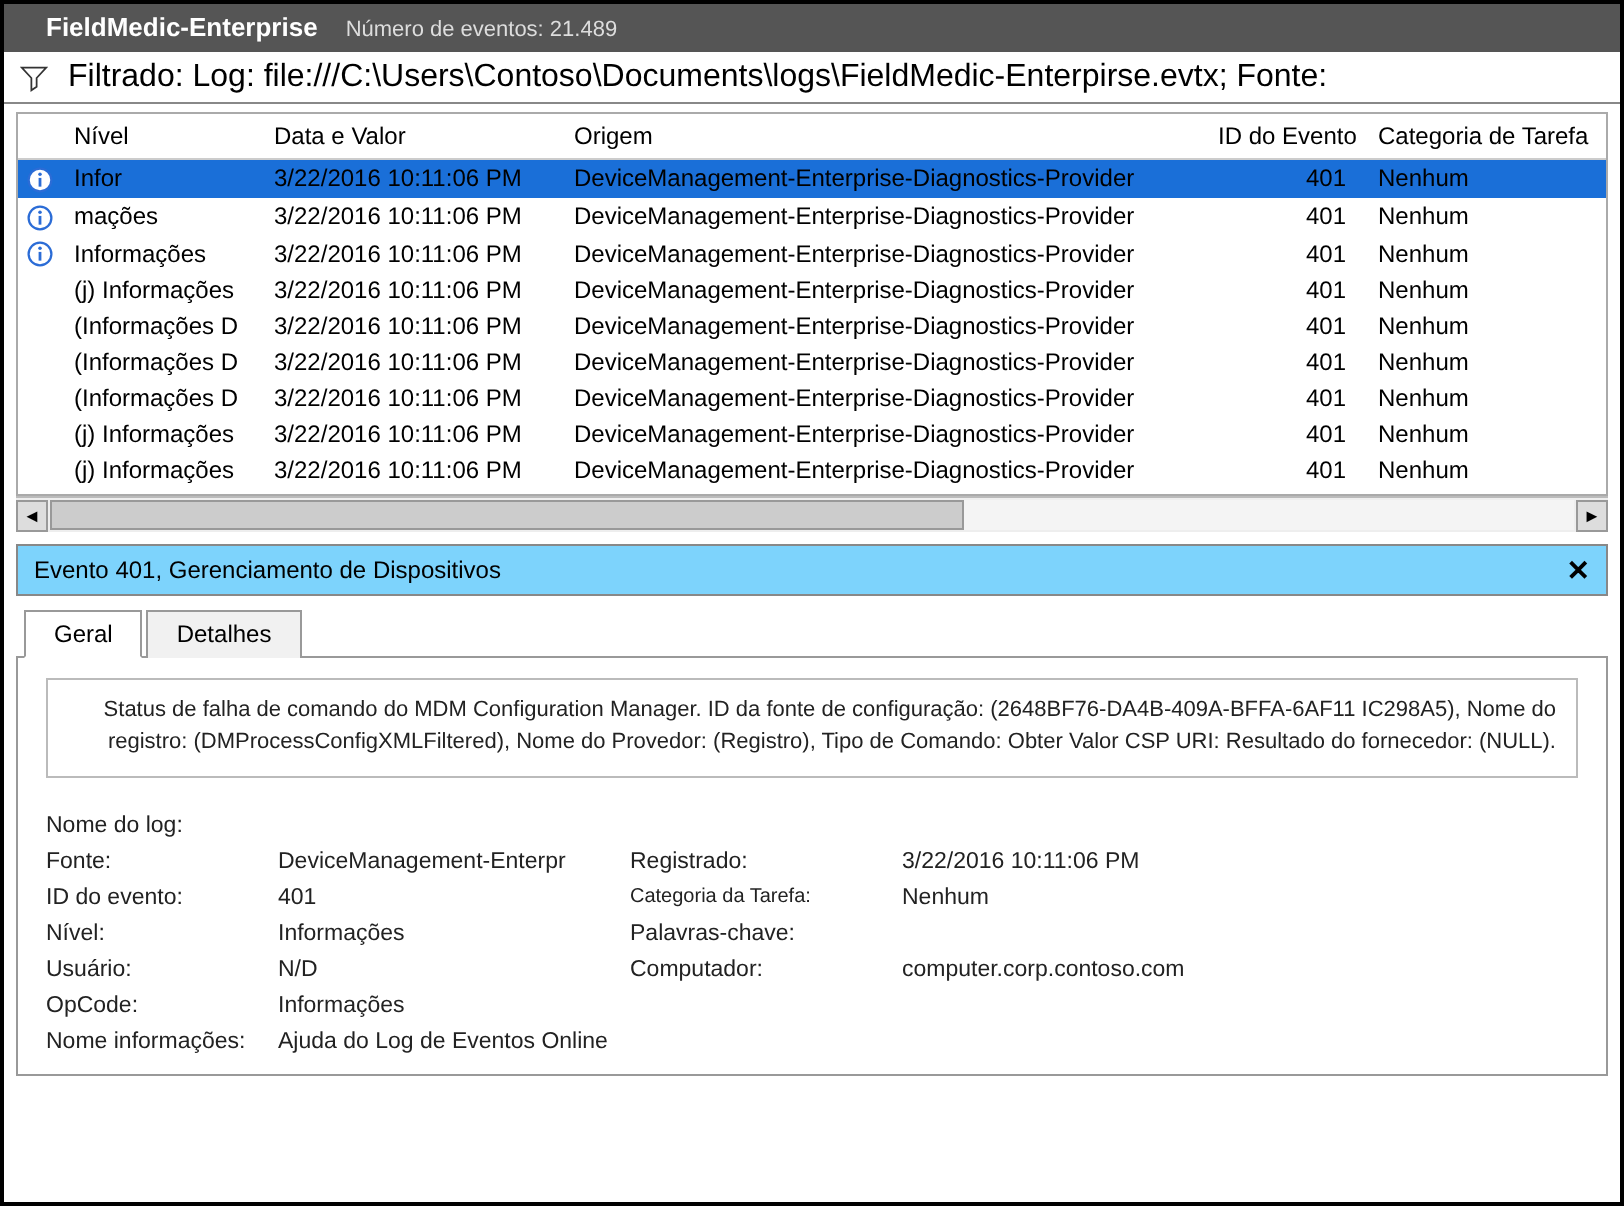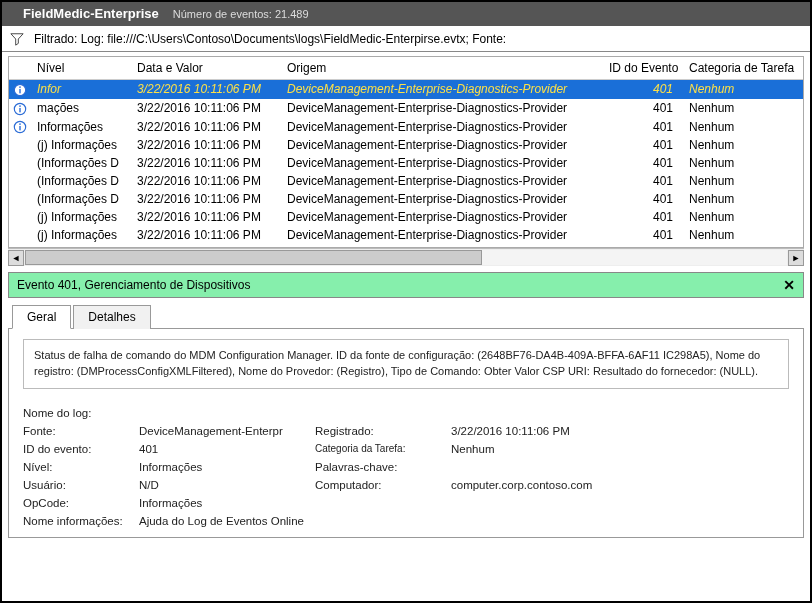--- a/index.html
+++ b/index.html
@@ -2,43 +2,43 @@
 <html><head>
 <meta charset="utf-8">
 <style>
   * { box-sizing: border-box; margin: 0; padding: 0; }
   body { font-family: "Segoe UI", Tahoma, sans-serif; font-size: 12px; background: #fff; width: 812px; height: 603px; overflow: hidden; border: 2px solid #000; }
   .titlebar { background: #555; color: #fff; padding: 4px 21px; display: flex; align-items: baseline; gap: 14px; height: 24px; }
   .titlebar .title { font-weight: bold; font-size: 13px; }
   .titlebar .subtitle { font-size: 11px; color: #ddd; }
   .filterbar { background: #fff; border-bottom: 1px solid #888; padding: 4px 8px; display: flex; align-items: center; gap: 10px; height: 26px; }
   .filterbar .funnel { width: 14px; height: 14px; display: inline-block; }
-  .filterbar .text { font-size: 12px; color: #000; }
+  .filterbar .text { font-size: 16px; color: #000; }
   .grid-wrap { height: 192px; overflow: hidden; border-bottom: 1px solid #999; position: relative; background:#fff; margin: 4px 6px 0 6px; border:1px solid #aaa;}
   .grid { width: 100%; border-collapse: collapse; table-layout: fixed; }
   .grid th { text-align: left; font-weight: normal; padding: 4px 6px; border-bottom: 1px solid #ccc; background: #fff; font-size: 12px; white-space: nowrap; overflow: hidden; }
   .grid th.right { text-align: right; }
   .grid td { padding: 2px 6px; font-size: 12px; white-space: nowrap; overflow: hidden; text-overflow: clip; }
-  .grid tr.sel td { background: #1a6fd8; color: #fde047; font-style: italic; }
+  .grid tr.sel td { background: #1a6fd8; color: #000000; }
   .grid tr td.iconcell { width: 20px; padding-left: 4px; }
   .info-icon { width: 14px; height: 14px; display: inline-block; vertical-align: middle; }
   .grid td.right { text-align: right; padding-right: 10px; }
   .hscroll { height: 18px; background: #eee; border-top: 1px solid #bbb; position: relative; margin: 0 6px; }
   .hscroll .arrow { width: 16px; height: 16px; position: absolute; top: 1px; background: #ddd; border:1px solid #999; display:flex; align-items:center; justify-content:center; font-size:9px; }
   .hscroll .arrow.left { left: 0; }
   .hscroll .arrow.right { right: 0; }
   .hscroll .track { position:absolute; left:17px; right:17px; top:1px; bottom:1px; background:#f4f4f4; }
   .hscroll .thumb { position:absolute; left:0; width:60%; top:0; bottom:0; background:#ccc; border:1px solid #999; }
-  .detail-header { margin: 6px 6px 0 6px; border:1px solid #888; background:#86efac; padding:4px 8px; font-size:12px; display:flex; justify-content:space-between; align-items:center; }
+  .detail-header { margin: 6px 6px 0 6px; border:1px solid #888; background:#7dd3fc; padding:4px 8px; font-size:12px; display:flex; justify-content:space-between; align-items:center; }
   .detail-header .close { font-weight:bold; font-size:14px; cursor:pointer; }
   .tabs { margin: 0 6px; padding: 6px 4px 0 4px; display:flex; gap:2px; border-bottom:1px solid #999; background:#fff;}
   .tab { padding: 4px 14px; border:1px solid #999; border-bottom:none; font-size:12px; background:#f1f1f1; cursor:pointer; position:relative; top:1px;}
   .tab.active { background:#fff; border-bottom:1px solid #fff; }
   .detail-body { margin: 0 6px 6px 6px; border:1px solid #999; border-top:none; padding:10px 14px; background:#fff; }
-  .status-box { border:1px solid #bbb; padding:8px 10px; font-size:11px; line-height:1.45; color:#222; margin-bottom:18px; }
+  .status-box { border:1px solid #bbb; padding:8px 10px; font-size:11px; line-height:1.45; color:#222; margin-bottom:18px;text-align:right; }
   .kv-grid { display:grid; grid-template-columns: 110px 170px 130px 200px; row-gap:6px; column-gap:6px; font-size:11.5px; align-items:center; }
   .kv-grid .lbl { color:#222; }
   .kv-grid .val { color:#222; }
   .kv-grid .full { grid-column: 2 / span 3; }
 </style>
 </head>
 <body>
 
 <div class="titlebar">
   <span class="title">FieldMedic-Enterprise</span>

